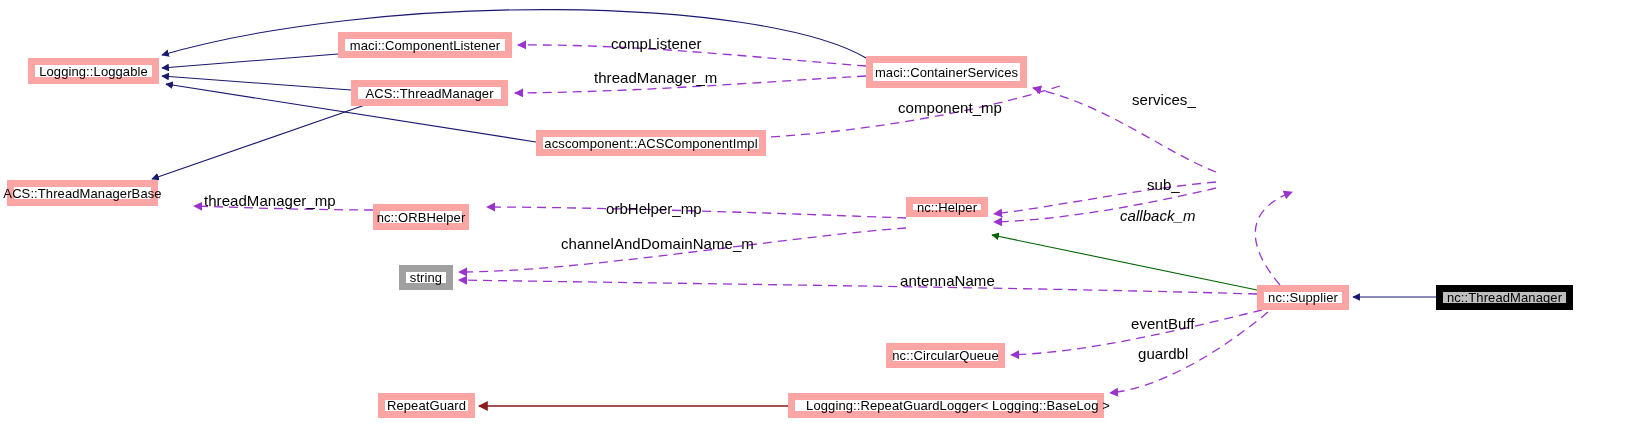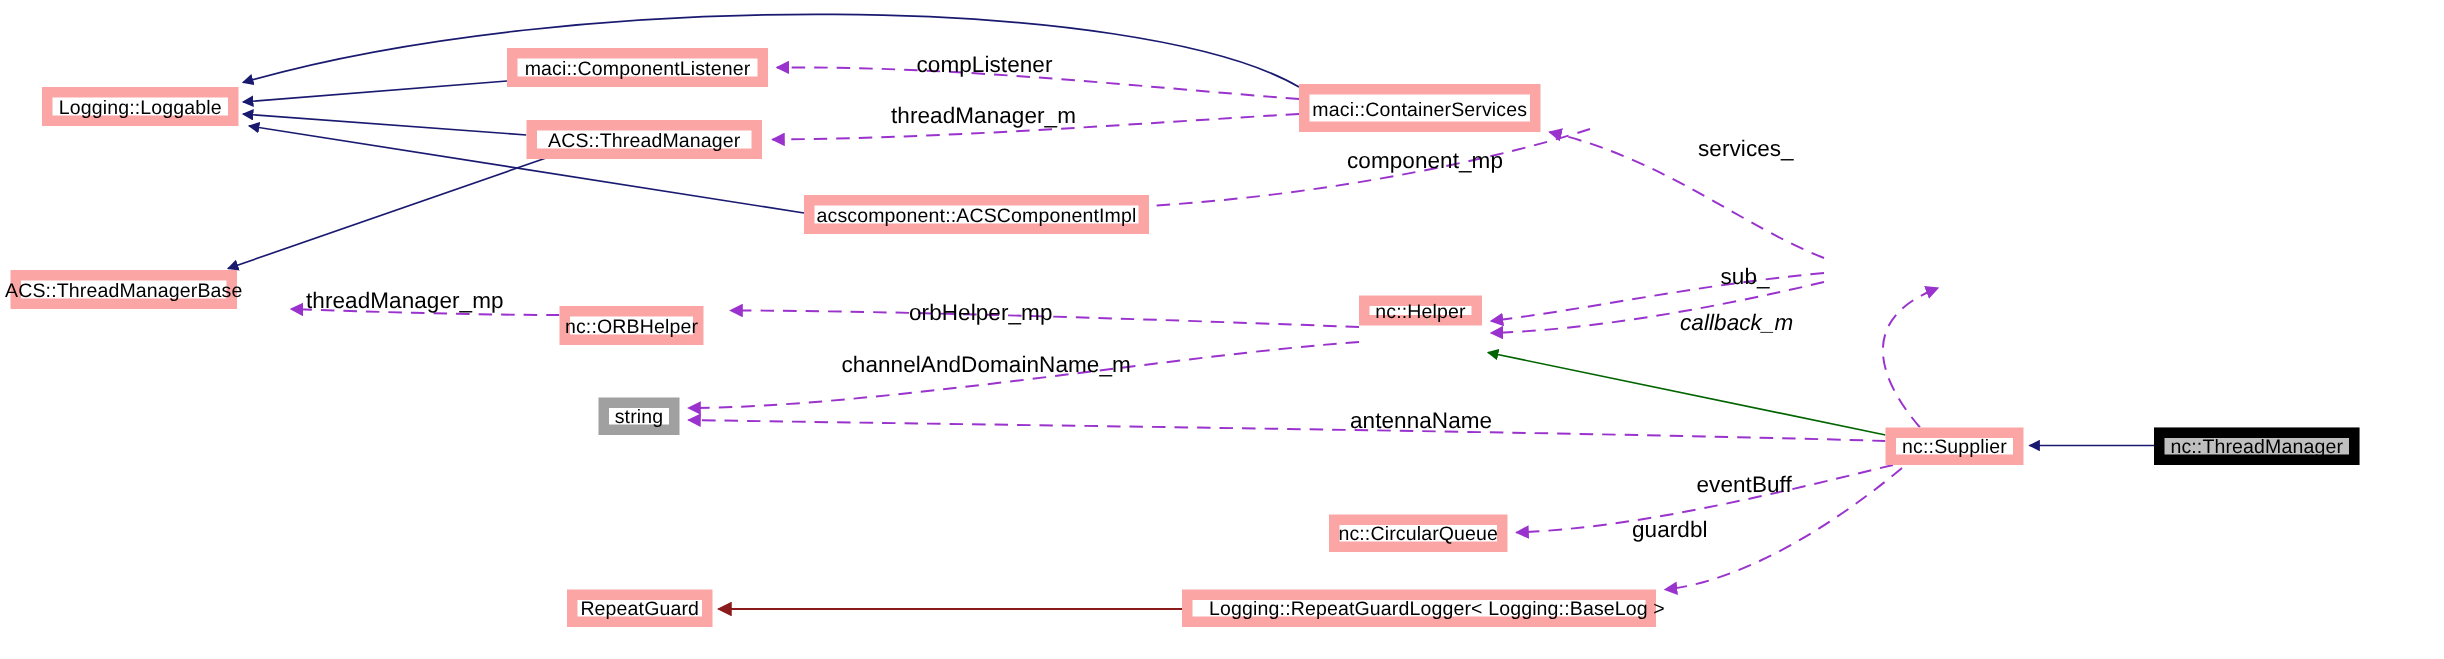--- a/index.html
+++ b/index.html
@@ -178,15 +178,15 @@
   <div class="edge-label" style="left:606px;top:201px;">orbHelper_mp</div>
 
   <div class="edge-label" style="left:1120px;top:208px;font-style:italic;">callback_m</div>
 
   <div class="edge-label" style="left:561px;top:236px;">channelAndDomainName_m</div>
 
   <div class="edge-label" style="left:900px;top:273px;">antennaName</div>
 
   <div class="edge-label" style="left:1131px;top:316px;">eventBuff</div>
 
-  <div class="edge-label" style="left:1088px;top:346px;">guardbl</div>
+  <div class="edge-label" style="left:1138px;top:346px;">guardbl</div>
 
 </div>
 
 </body></html>

